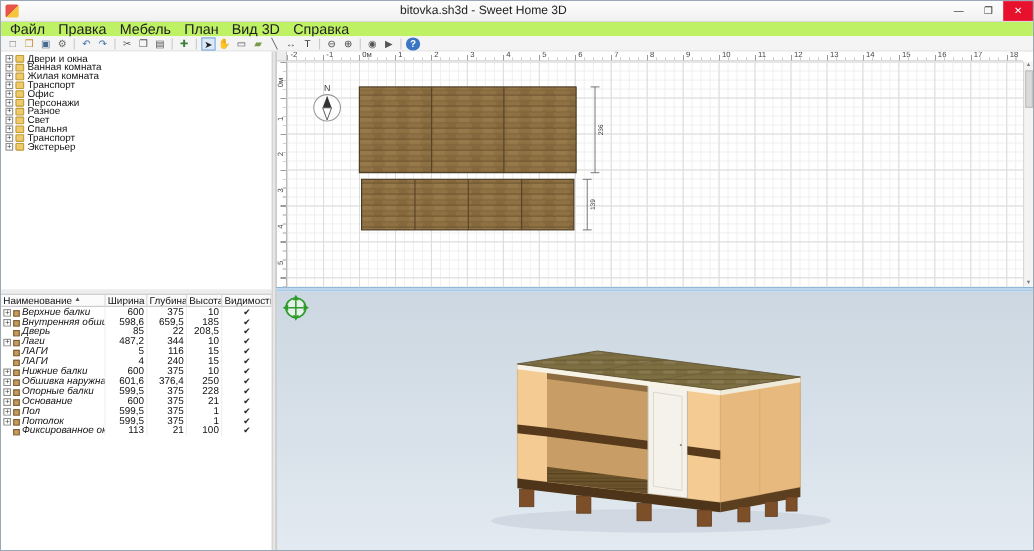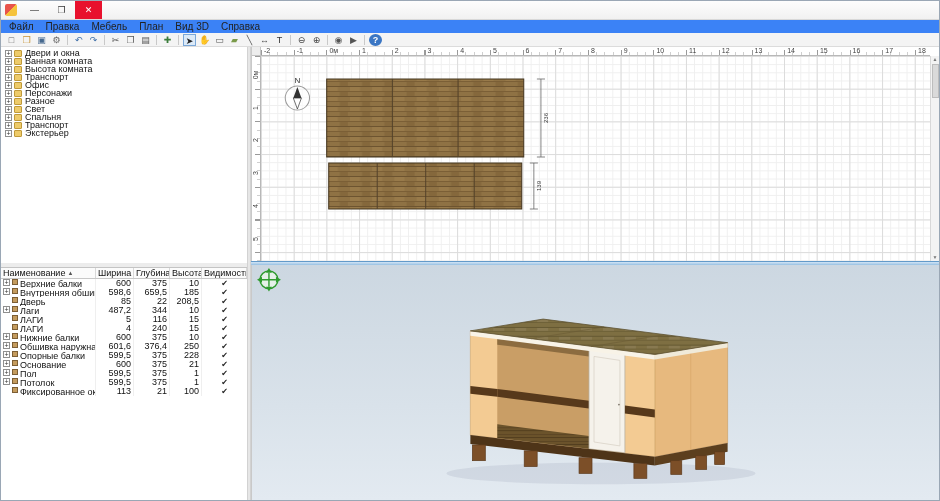--- a/index.html
+++ b/index.html
@@ -11,22 +11,22 @@
     border-bottom:1px solid #d8d8d8;display:flex;align-items:center;font-size:11px;color:#222;}
   .appicon{width:12px;height:12px;margin:0 4px;background:linear-gradient(135deg,#e8534a 0 50%,#f5c33c 50%);
     border-radius:2px;display:inline-block;}
   .wtitle{flex:1;text-align:center;}
   .winbtns{display:flex;height:100%;}
   .wb{width:27px;height:100%;display:flex;align-items:center;justify-content:center;
     font-size:9px;color:#333;cursor:default;}
   .wb.close{background:#e8112d;color:#fff;}
 
   
-  .menubar{height:13px;flex:0 0 13px;background:#3b82f6;display:flex;align-items:center;
-    font-size:10px;color:#222;padding-left:2px;}
+  .menubar{height:13px;flex:0 0 13px;background:#bef264;display:flex;align-items:center;
+    font-size:13px;color:#222;padding-left:2px;}
   .mitem{padding:0 6px;line-height:13px;}
   .toolbar{height:13px;flex:0 0 13px;background:#f4f4f4;border-bottom:1px solid #dcdcdc;
     display:flex;align-items:center;padding-left:3px;}
   .ticon{width:13px;height:12px;margin:0 1px;font-size:9px;line-height:12px;text-align:center;
     color:#444;box-sizing:border-box;}
   .ticon.active{border:1px solid #7aa7d8;background:#dceaf8;}
   .tsep{width:1px;height:10px;background:#c9c9c9;margin:0 3px;}
 
   
   .main{flex:1;min-height:0;display:flex;}
@@ -44,21 +44,21 @@
   .lsplit{height:4px;flex:0 0 4px;background:#ececec;}
 
   
   .table{flex:1;min-height:0;border-top:1px solid #c4c4c4;font-size:9px;color:#111;overflow:hidden;}
   .thead{display:grid;grid-template-columns:95px 38px 36px 32px 45px;height:10px;
     background:#fbfbfb;border-bottom:1px solid #c8c8c8;}
   .hc{border-right:1px solid #d8d8d8;padding:0 2px;line-height:10px;overflow:hidden;white-space:nowrap;}
   .hc.hname{display:flex;align-items:flex-start;}
   .sort{font-size:6px;margin-left:2px;color:#555;}
   .trow{display:grid;grid-template-columns:95px 38px 36px 32px 45px;height:9px;align-items:center;}
-  .cname{display:flex;align-items:flex-start;padding-left:2px;overflow:hidden;white-space:nowrap;border-right:1px solid #efefef;height:100%;}
+  .cname{display:flex;align-items:flex-end;padding-left:2px;overflow:hidden;white-space:nowrap;border-right:1px solid #efefef;height:100%;font-style:italic;}
   .cname .expand{width:7px;height:7px;flex:0 0 7px;font-size:7px;line-height:5px;}
   .gicon{width:6px;height:6px;flex:0 0 6px;background:#c59c5e;border:1px solid #7d5e34;margin-right:2px;box-sizing:border-box;}
   .spacer{width:9px;flex:0 0 9px;}
   .cnum{text-align:right;padding-right:2px;border-right:1px solid #efefef;height:100%;line-height:9px;}
   .cvis{text-align:center;font-size:8px;line-height:9px;color:#222;}
 
   
   .plan{height:214px;flex:0 0 214px;position:relative;background:#fff;border-left:1px solid #c9c9c9;box-sizing:border-box;}
   .corner{position:absolute;left:0;top:0;width:9px;height:9px;background:#ededed;
     border-right:1px solid #c4c4c4;border-bottom:1px solid #c4c4c4;box-sizing:border-box;}
@@ -95,20 +95,21 @@
     border-left:1px solid #c9c9c9;box-sizing:border-box;}
   .view3d svg{position:absolute;left:0;top:0;width:100%;height:100%;}
 </style>
 </head>
 <body>
 
 <div class="window">
 
   <div class="titlebar">
     <span class="appicon"></span>
+    <span class="wtitle">bitovka.sh3d - Sweet Home 3D</span>
     <div class="winbtns">
       <span class="wb">—</span>
       <span class="wb">❐</span>
       <span class="wb close">✕</span>
     </div>
   </div>
 
   <div class="menubar">
       <span class="mitem">Файл</span>
       <span class="mitem">Правка</span>
@@ -159,21 +160,21 @@
             <span class="tlabel">Двери и окна</span>
           </div>
           <div class="titem">
             <span class="expand">+</span>
             <span class="folder"></span>
             <span class="tlabel">Ванная комната</span>
           </div>
           <div class="titem">
             <span class="expand">+</span>
             <span class="folder"></span>
-            <span class="tlabel">Высота комната</span>
+            <span class="tlabel">Жилая комната</span>
           </div>
           <div class="titem">
             <span class="expand">+</span>
             <span class="folder"></span>
             <span class="tlabel">Транспорт</span>
           </div>
           <div class="titem">
             <span class="expand">+</span>
             <span class="folder"></span>
             <span class="tlabel">Офис</span>

